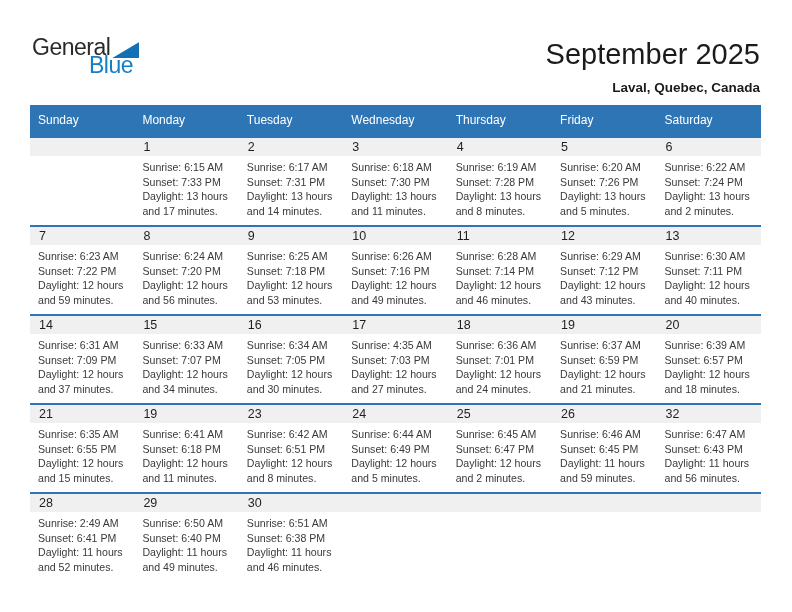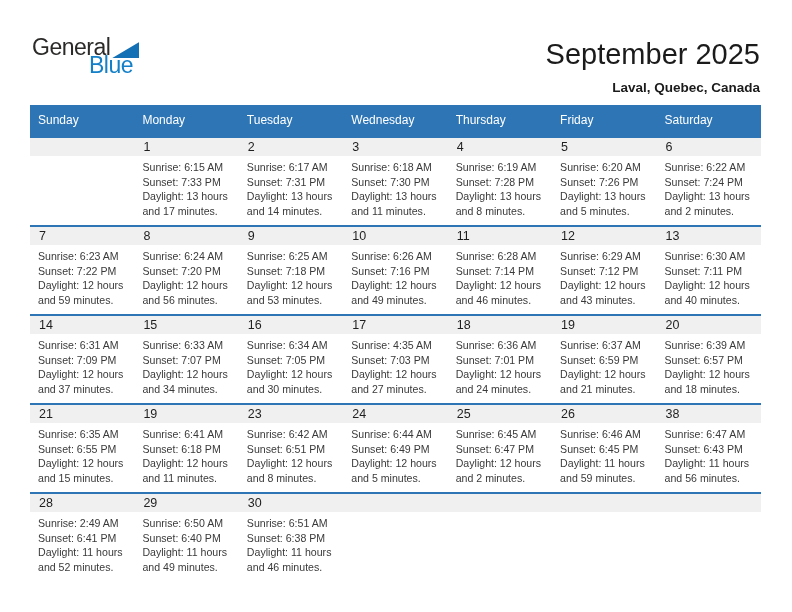--- a/index.html
+++ b/index.html
@@ -301,21 +301,21 @@
           </td>
           <td>
             <div class="band"><span>26</span></div>
             <div class="cell-body">
               <div>Sunrise: 6:46 AM</div>
               <div>Sunset: 6:45 PM</div>
               <div>Daylight: 11 hours and 59 minutes.</div>
             </div>
           </td>
           <td>
-            <div class="band"><span>38</span></div>
+            <div class="band"><span>32</span></div>
             <div class="cell-body">
               <div>Sunrise: 6:47 AM</div>
               <div>Sunset: 6:43 PM</div>
               <div>Daylight: 11 hours and 56 minutes.</div>
             </div>
           </td>
         </tr>
         <tr>
           <td>
             <div class="band"><span>28</span></div>

